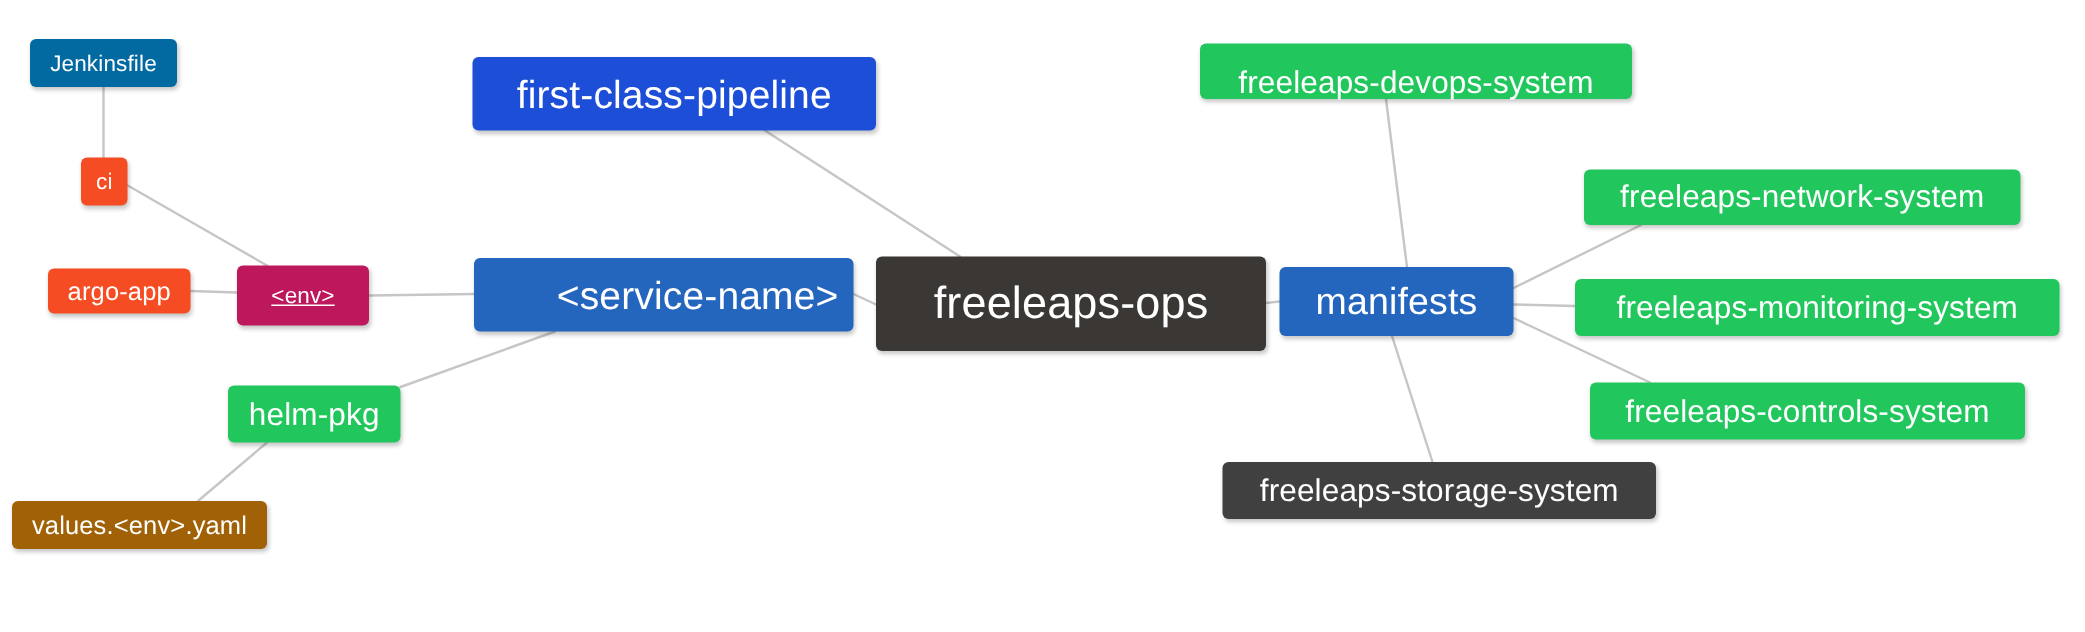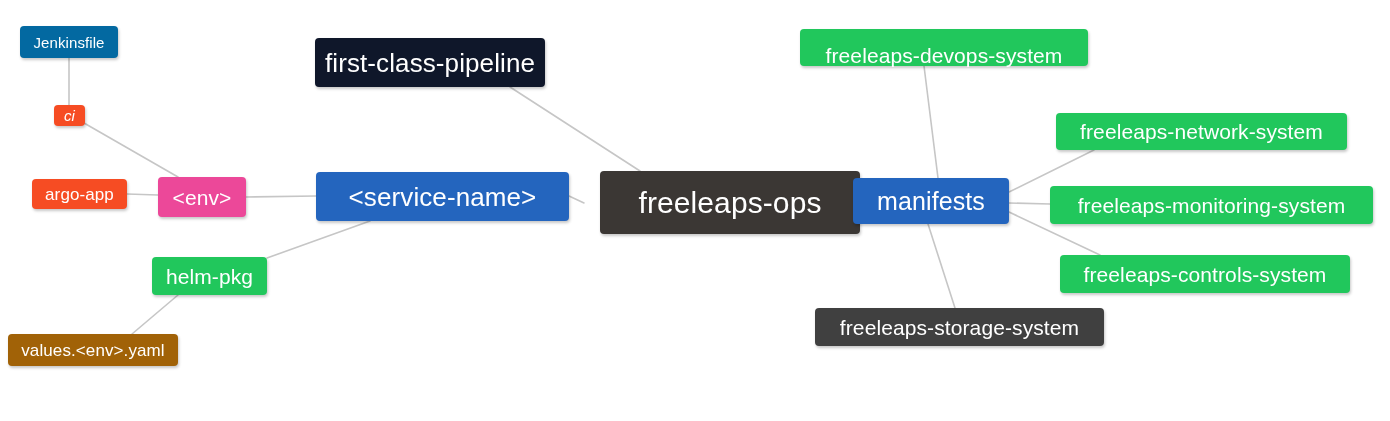--- a/index.html
+++ b/index.html
@@ -58,39 +58,39 @@
       <line x1="178" y1="177" x2="84" y2="123" stroke="#c6c6c6" stroke-width="1.6" stroke-linecap="round"></line>
       <line x1="69" y1="105" x2="69" y2="58" stroke="#c6c6c6" stroke-width="1.6" stroke-linecap="round"></line>
       <line x1="178" y1="295" x2="132" y2="334" stroke="#c6c6c6" stroke-width="1.6" stroke-linecap="round"></line>
       <line x1="938" y1="178" x2="924" y2="66" stroke="#c6c6c6" stroke-width="1.6" stroke-linecap="round"></line>
       <line x1="1009" y1="192" x2="1094" y2="150" stroke="#c6c6c6" stroke-width="1.6" stroke-linecap="round"></line>
       <line x1="1009" y1="203" x2="1050" y2="204" stroke="#c6c6c6" stroke-width="1.6" stroke-linecap="round"></line>
       <line x1="1009" y1="212" x2="1100" y2="255" stroke="#c6c6c6" stroke-width="1.6" stroke-linecap="round"></line>
       <line x1="928" y1="224" x2="955" y2="308" stroke="#c6c6c6" stroke-width="1.6" stroke-linecap="round"></line>
     </svg>
   <div id="node-layer">
-      <div class="node" style="left: 584px; top: 171px; width: 260px; height: 63px; background: rgb(59, 55, 52); font-size: 30px; margin-left: 16px;">
+      <div class="node" style="left: 584px; top: 171px; width: 260px; height: 63px; background: rgb(59, 55, 52); font-size: 30px;">
         <span class="node-label">freeleaps-ops</span>
       </div>
-      <div class="node" style="left: 316px; top: 172px; width: 253px; height: 49px; background: rgb(36, 101, 190); font-size: 26px;">
+      <div class="node" style="left: 316px; top: 172px; width: 253px; height: 49px; background: rgb(36, 101, 190); font-size: 26px; justify-content: flex-end;">
         <span class="node-label">&lt;service-name&gt;</span>
       </div>
-      <div class="node" style="left: 315px; top: 38px; width: 230px; height: 49px; background: #0f172a; font-size: 26px;">
+      <div class="node" style="left: 315px; top: 38px; width: 269px; height: 49px; background: #1d4ed8; font-size: 26px;">
         <span class="node-label">first-class-pipeline</span>
       </div>
       <div class="node" style="left: 853px; top: 178px; width: 156px; height: 46px; background: rgb(36, 101, 190); font-size: 25px;">
         <span class="node-label">manifests</span>
       </div>
-      <div class="node" style="left: 158px; top: 177px; width: 88px; height: 40px; background: #ec4899; font-size: 21px;">
+      <div class="node" style="left: 158px; top: 177px; width: 88px; height: 40px; background: #be185d; font-size: 15px; text-decoration: underline;">
         <span class="node-label">&lt;env&gt;</span>
       </div>
       <div class="node" style="left: 152px; top: 257px; width: 115px; height: 38px; background: rgb(33, 199, 92); font-size: 21px;">
         <span class="node-label">helm-pkg</span>
       </div>
-      <div class="node" style="left: 54px; top: 105px; width: 31px; height: 21px; background: rgb(246, 76, 35); font-size: 15px; font-style: italic;">
+      <div class="node" style="left: 54px; top: 105px; width: 31px; height: 32px; background: rgb(246, 76, 35); font-size: 15px;">
         <span class="node-label">ci</span>
       </div>
       <div class="node" style="left: 20px; top: 26px; width: 98px; height: 32px; background: #0369a1; font-size: 15px;">
         <span class="node-label">Jenkinsfile</span>
       </div>
       <div class="node" style="left: 32px; top: 179px; width: 95px; height: 30px; background: rgb(246, 76, 35); font-size: 17px;">
         <span class="node-label">argo-app</span>
       </div>
       <div class="node" style="left: 8px; top: 334px; width: 170px; height: 32px; background: #a16207; font-size: 17px;">
         <span class="node-label">values.&lt;env&gt;.yaml</span>

